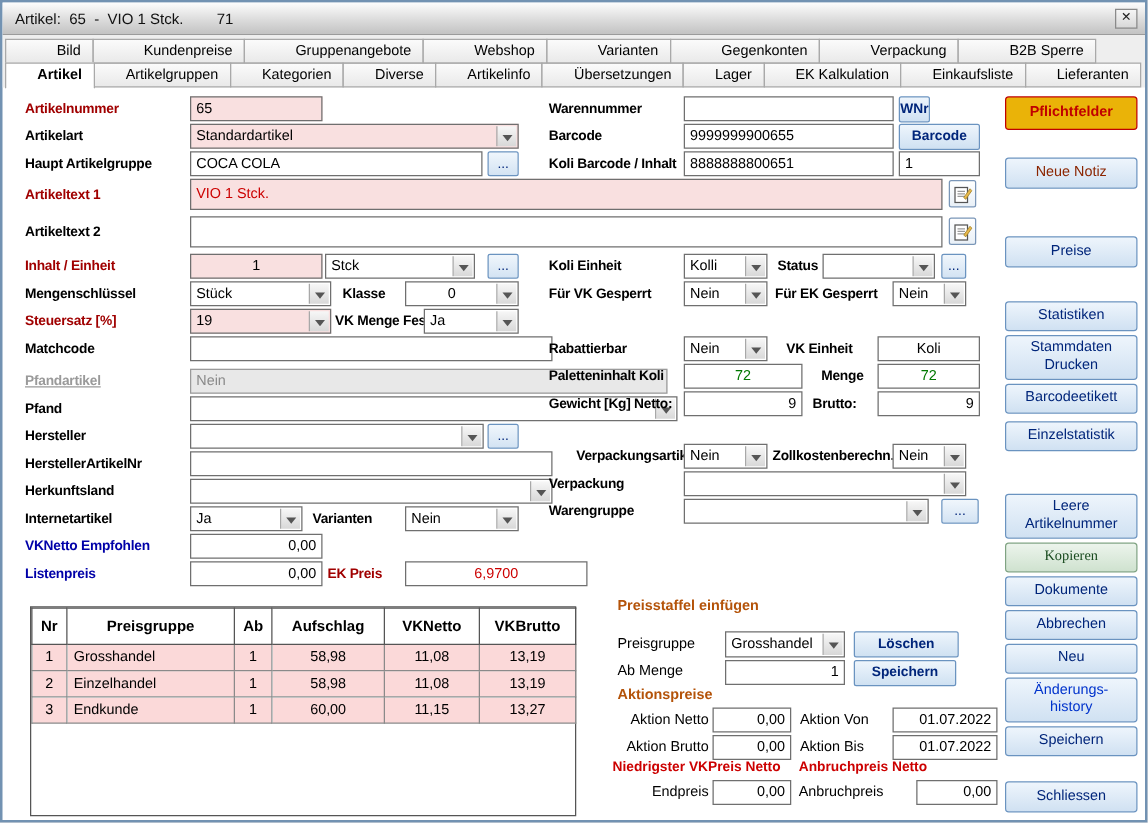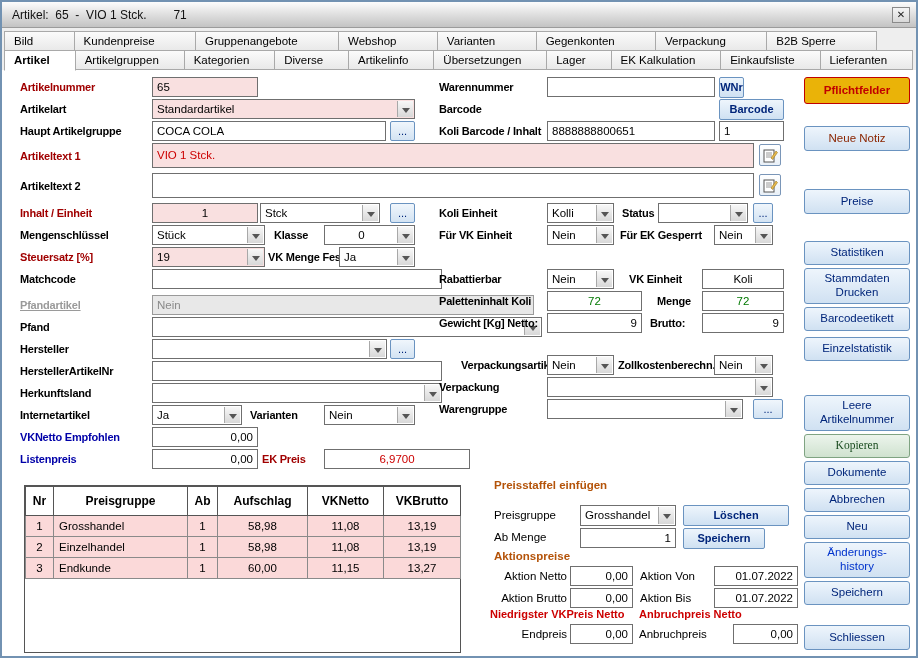--- a/index.html
+++ b/index.html
@@ -13,21 +13,21 @@
   .title-text { font-size:12px; color:#111; white-space:pre; }
   .close-btn { position:absolute; right:6px; top:5px; width:18px; height:16px; border:1px solid #8a8a8a;
     background:linear-gradient(#f5f5f5,#d8d8d8); font-size:10px; line-height:14px; text-align:center; color:#222; cursor:default; }
 
   
   .tabstrip { position:absolute; left:0; right:0; top:26px; height:42px; background:#eeeeee; }
   .tabsrow { position:absolute; left:2px; display:flex; }
   .row1 { top:3px; right:40px; }
   .row2 { top:22px; right:4px; }
   .tab { flex:1 1 auto; height:20px; line-height:18px; border:1px solid #a9a9a9; margin-right:-1px;
-    background:linear-gradient(#fbfbfb,#e9e9e9); font-size:11.5px; text-align:left; padding:0 9px; white-space:nowrap; color:#000; }
+    background:linear-gradient(#fbfbfb,#e9e9e9); font-size:11.5px; text-align:right; padding:0 9px; white-space:nowrap; color:#000; }
   .tab.active { background:#fff; font-weight:bold; height:21px; border-bottom:1px solid #fff; position:relative; z-index:3; }
 
   
   .lbl { position:absolute; font-size:11px; font-weight:bold; letter-spacing:-0.2px; color:#000; line-height:20px; white-space:nowrap; }
   .lbl.red { color:#a00000; }
   .lbl.blue { color:#0000a8; }
   .lbl.gray { color:#9a9a9a;text-decoration:underline; }
 
   
   .fld { position:absolute; height:20px; border:1px solid #6f6f6f; background:#fff; font-size:11.5px;
@@ -225,39 +225,40 @@
   <span class="lbl blue" style="left:18px;top:447px">Listenpreis</span>
   <div class="fld ra" style="left:150px;top:447px;width:106px">0,00</div>
   <span class="lbl red" style="left:260px;top:447px">EK Preis</span>
   <div class="fld ce redtext" style="left:322px;top:447px;width:146px">6,9700</div>
 
   <span class="lbl" style="left:437px;top:75px">Warennummer</span>
   <div class="fld" style="left:545px;top:75px;width:168px"></div>
   <div class="smbtn" style="left:717px;top:75px;width:25px">WNr</div>
 
   <span class="lbl" style="left:437px;top:97px">Barcode</span>
+  <div class="fld" style="left:545px;top:97px;width:168px">9999999900655</div>
   <div class="smbtn" style="left:717px;top:97px;width:65px">Barcode</div>
 
   <span class="lbl" style="left:437px;top:119px">Koli Barcode / Inhalt</span>
   <div class="fld" style="left:545px;top:119px;width:168px">8888888800651</div>
   <div class="fld" style="left:717px;top:119px;width:65px">1</div>
 
   <span class="lbl" style="left:437px;top:201px">Koli Einheit</span>
   <div class="fld dd" style="left:545px;top:201px;width:67px">
     <span>Kolli</span>
     <span class="arr"></span>
   </div>
   <span class="lbl" style="left:620px;top:201px">Status</span>
   <div class="fld dd" style="left:656px;top:201px;width:90px">
     <span></span>
     <span class="arr"></span>
   </div>
   <div class="bbtn" style="left:751px;top:201px;width:20px">...</div>
 
-  <span class="lbl" style="left:437px;top:223px">Für VK Einheit</span>
+  <span class="lbl" style="left:437px;top:223px">Für VK Gesperrt</span>
   <div class="fld dd" style="left:545px;top:223px;width:67px">
     <span>Nein</span>
     <span class="arr"></span>
   </div>
   <span class="lbl" style="left:618px;top:223px">Für EK Gesperrt</span>
   <div class="fld dd" style="left:712px;top:223px;width:59px">
     <span>Nein</span>
     <span class="arr"></span>
   </div>
 
@@ -368,21 +369,21 @@
     </table>
   </div>
 
   <span class="sect" style="left:492px;top:477px">Preisstaffel einfügen</span>
 
   <span class="slbl" style="left:492px;top:503px">Preisgruppe</span>
   <div class="fld dd" style="left:578px;top:503px;width:96px;height:21px">
     <span>Grosshandel</span>
     <span class="arr"></span>
   </div>
-  <div class="smbtn" style="left:681px;top:503px;width:106px">Löschen</div>
+  <div class="smbtn" style="left:681px;top:503px;width:84px">Löschen</div>
 
   <span class="slbl" style="left:492px;top:525px">Ab Menge</span>
   <div class="fld ra" style="left:578px;top:526px;width:96px">1</div>
   <div class="smbtn" style="left:681px;top:526px;width:82px">Speichern</div>
 
   <span class="sect" style="left:492px;top:548px">Aktionspreise</span>
 
   <span class="slbl rgt" style="left:480px;top:564px;width:85px">Aktion Netto</span>
   <div class="fld ra" style="left:568px;top:564px;width:63px">0,00</div>
   <span class="slbl" style="left:638px;top:564px">Aktion Von</span>

